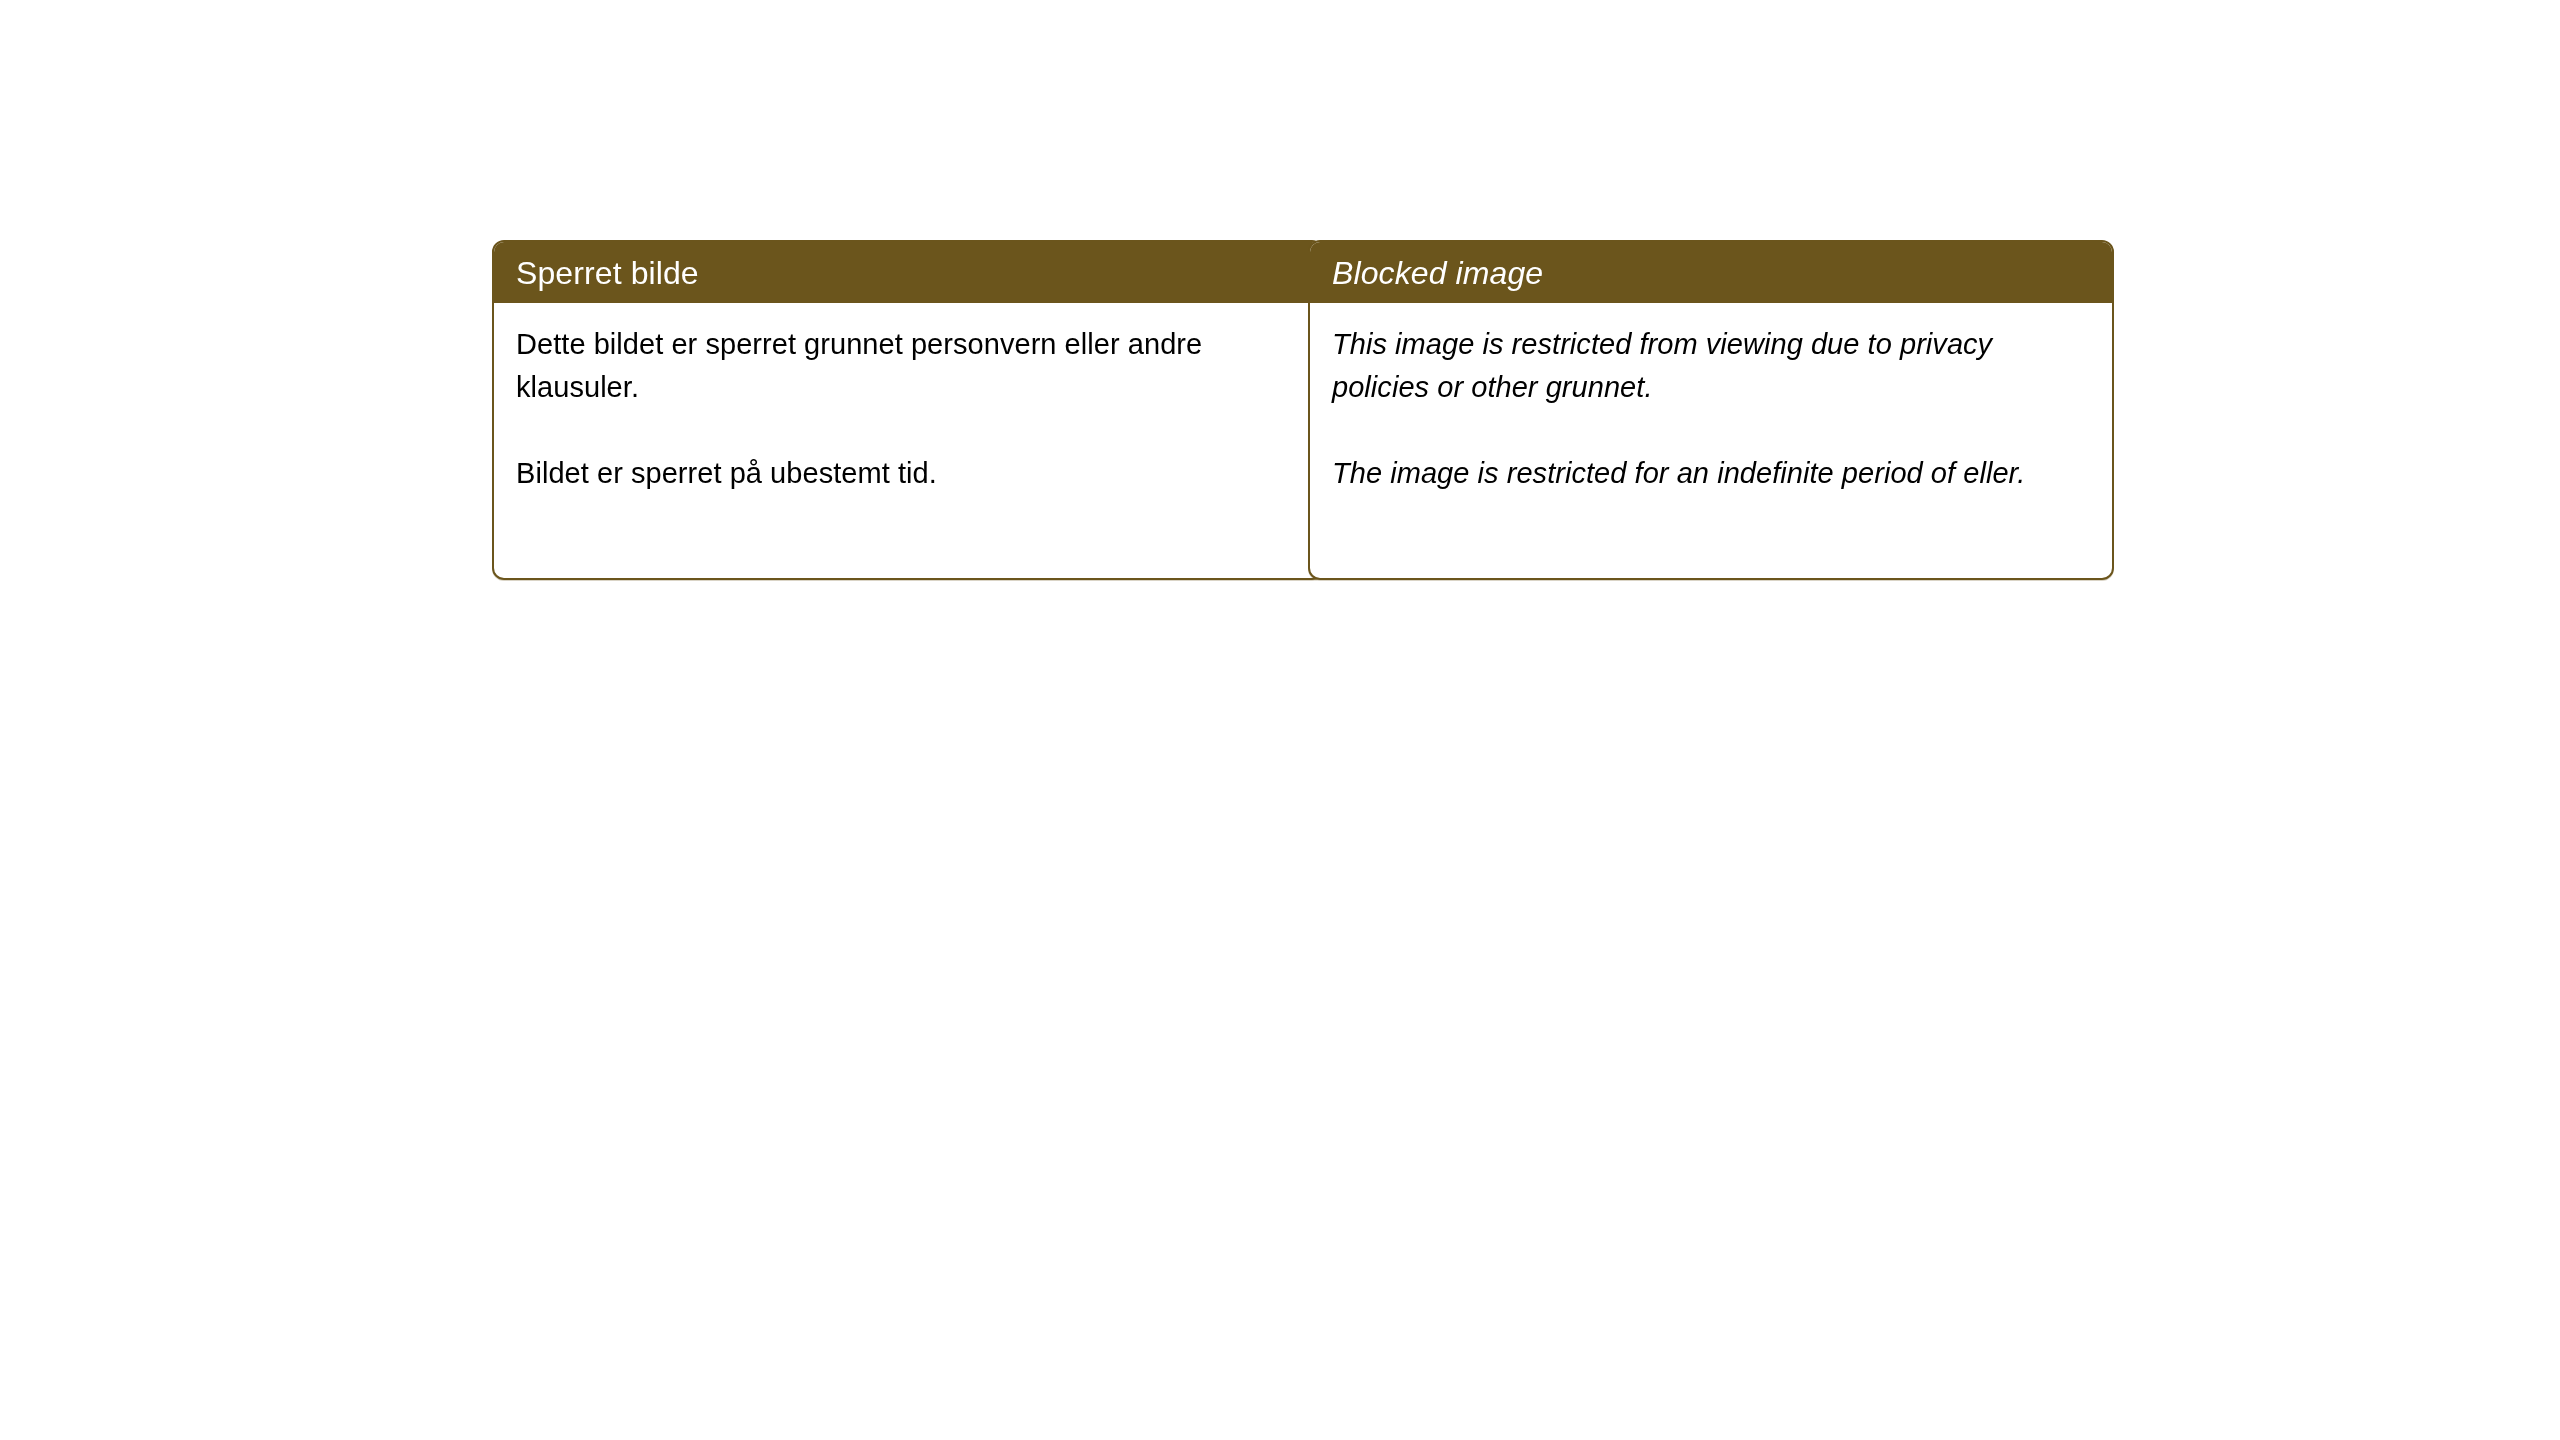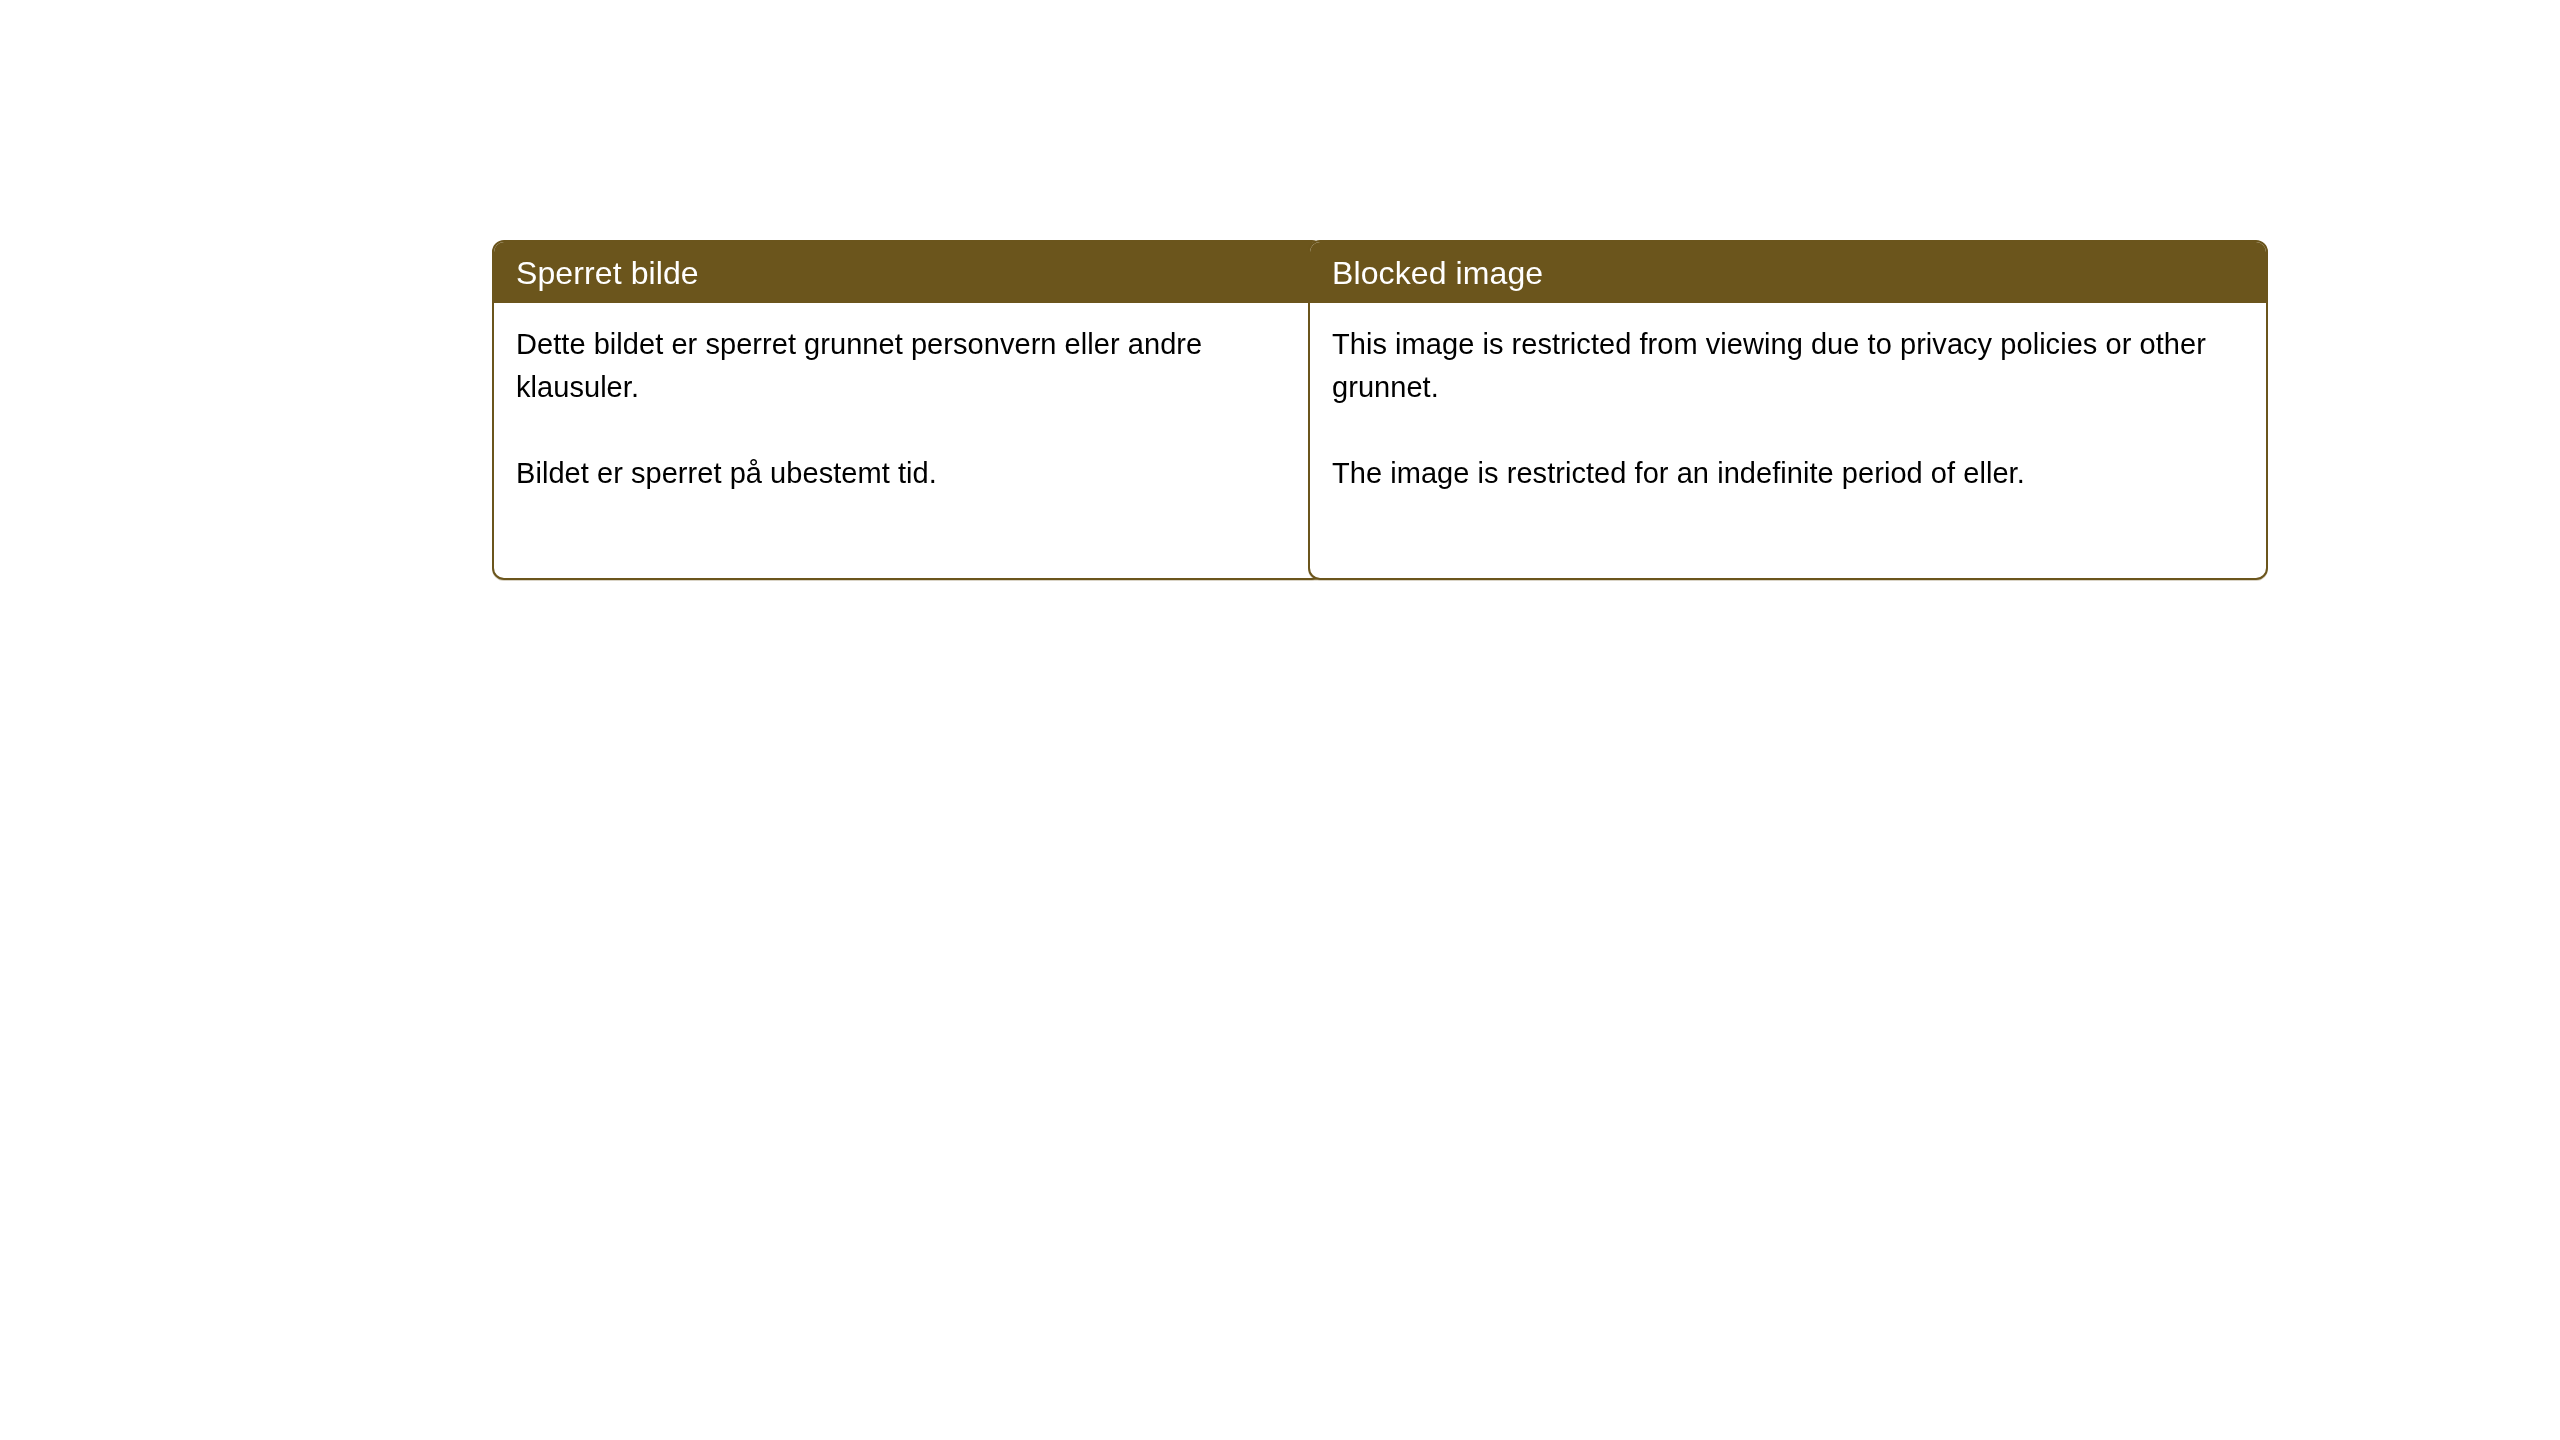--- a/index.html
+++ b/index.html
@@ -26,21 +26,21 @@
     position: absolute;
     box-sizing: border-box;
     background: #ffffff;
     border: 2px solid #6b551c;
     border-radius: 12px;
     overflow: hidden;
     box-shadow: 0 1px 0 rgba(107,85,28,0.25);
   }
 
   .card-no  { left: 452px;  top: 240px; width: 832px; height: 340px; margin-left: 40px; }
-  .card-en  { left: 1308px; top: 240px; width: 960px; height: 340px; }
+  .card-en  { left: 1308px; top: 240px; width: 806px; height: 340px; font-style: italic; }
 
   .card-header {
     box-sizing: border-box;
     height: 61px;
     background: #6b551c;
     display: flex;
     align-items: center;
     padding: 0 0 0 22px;
   }
 

